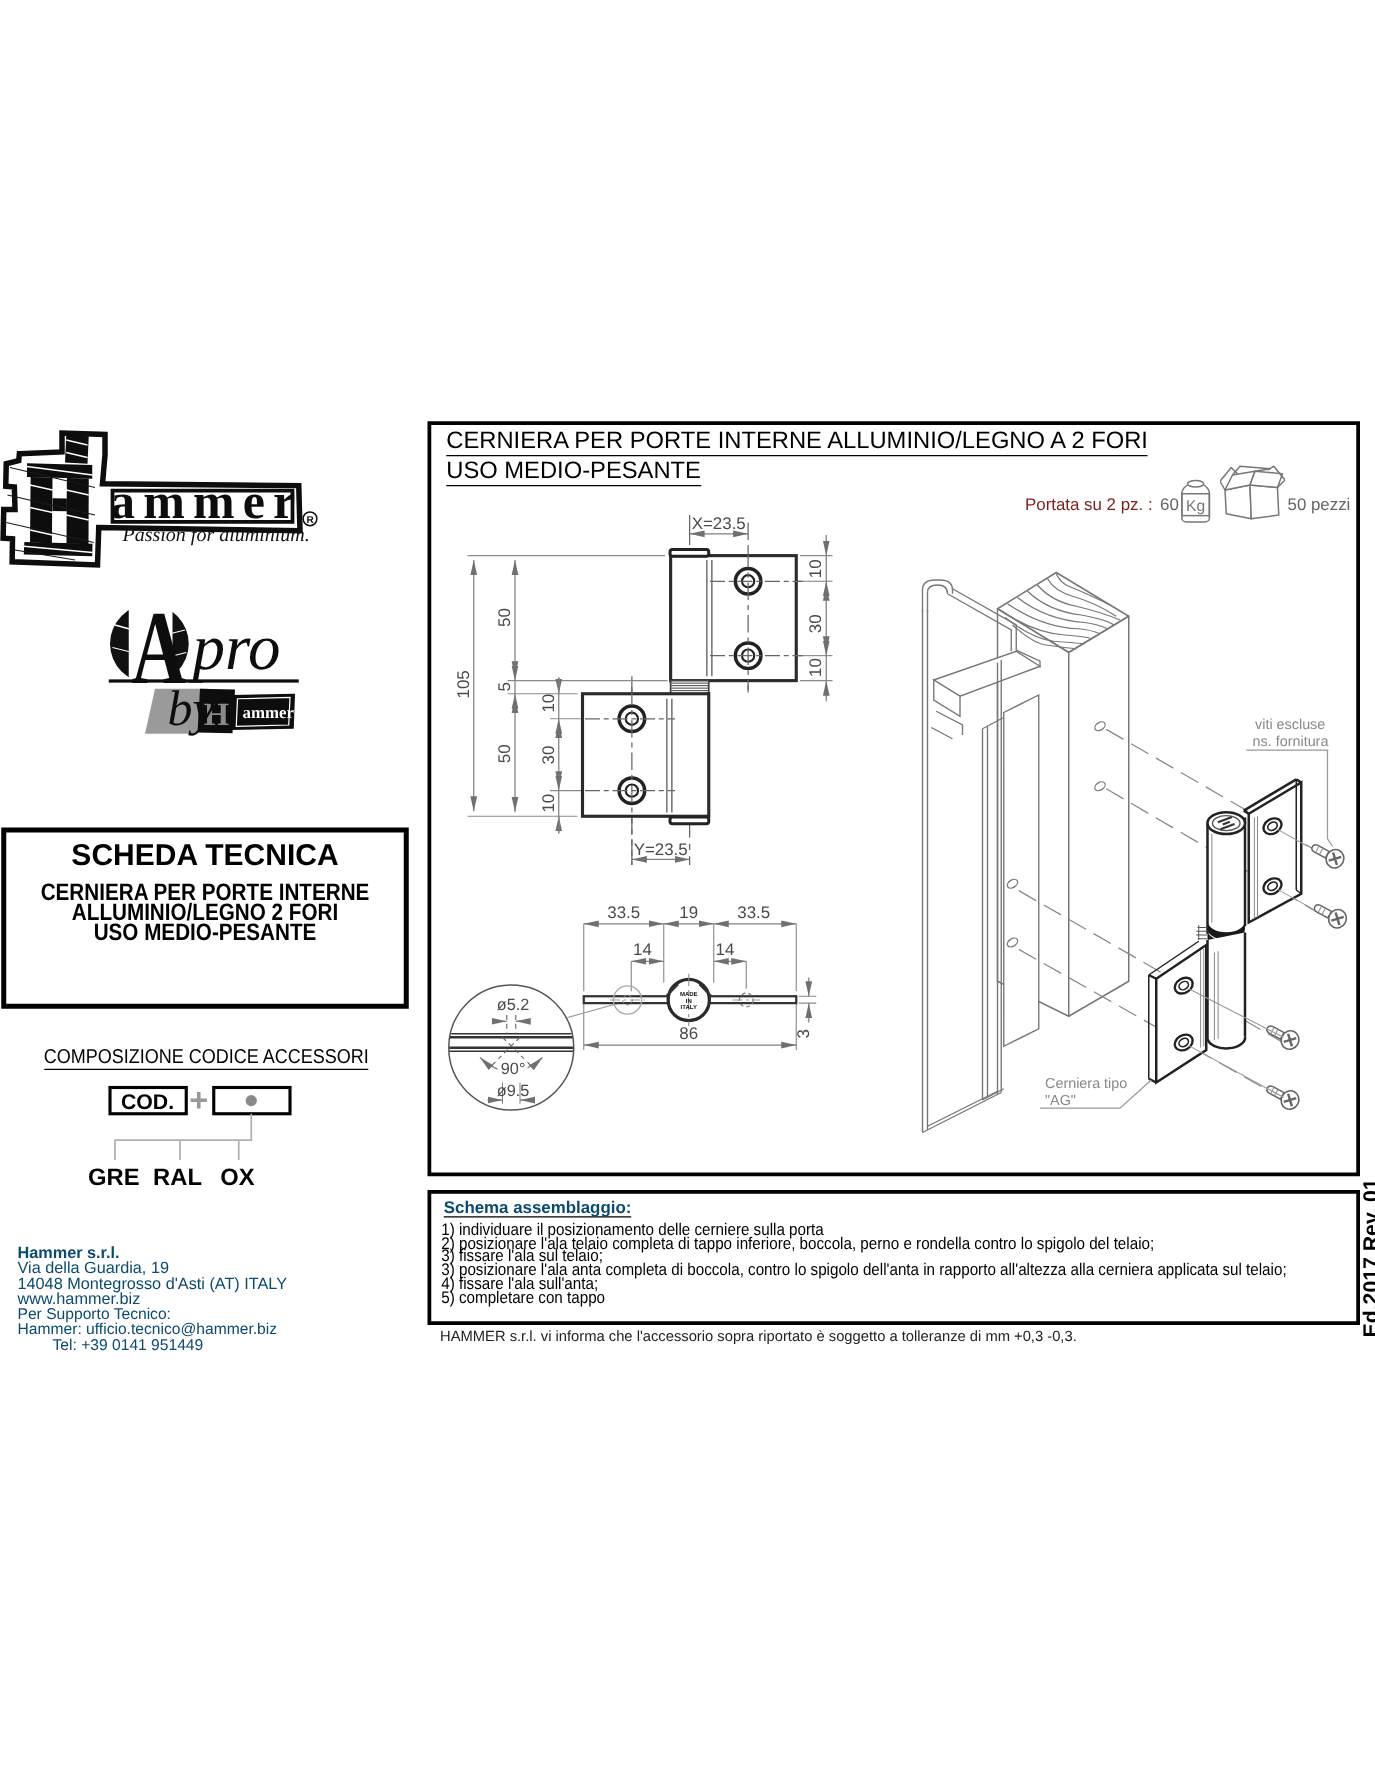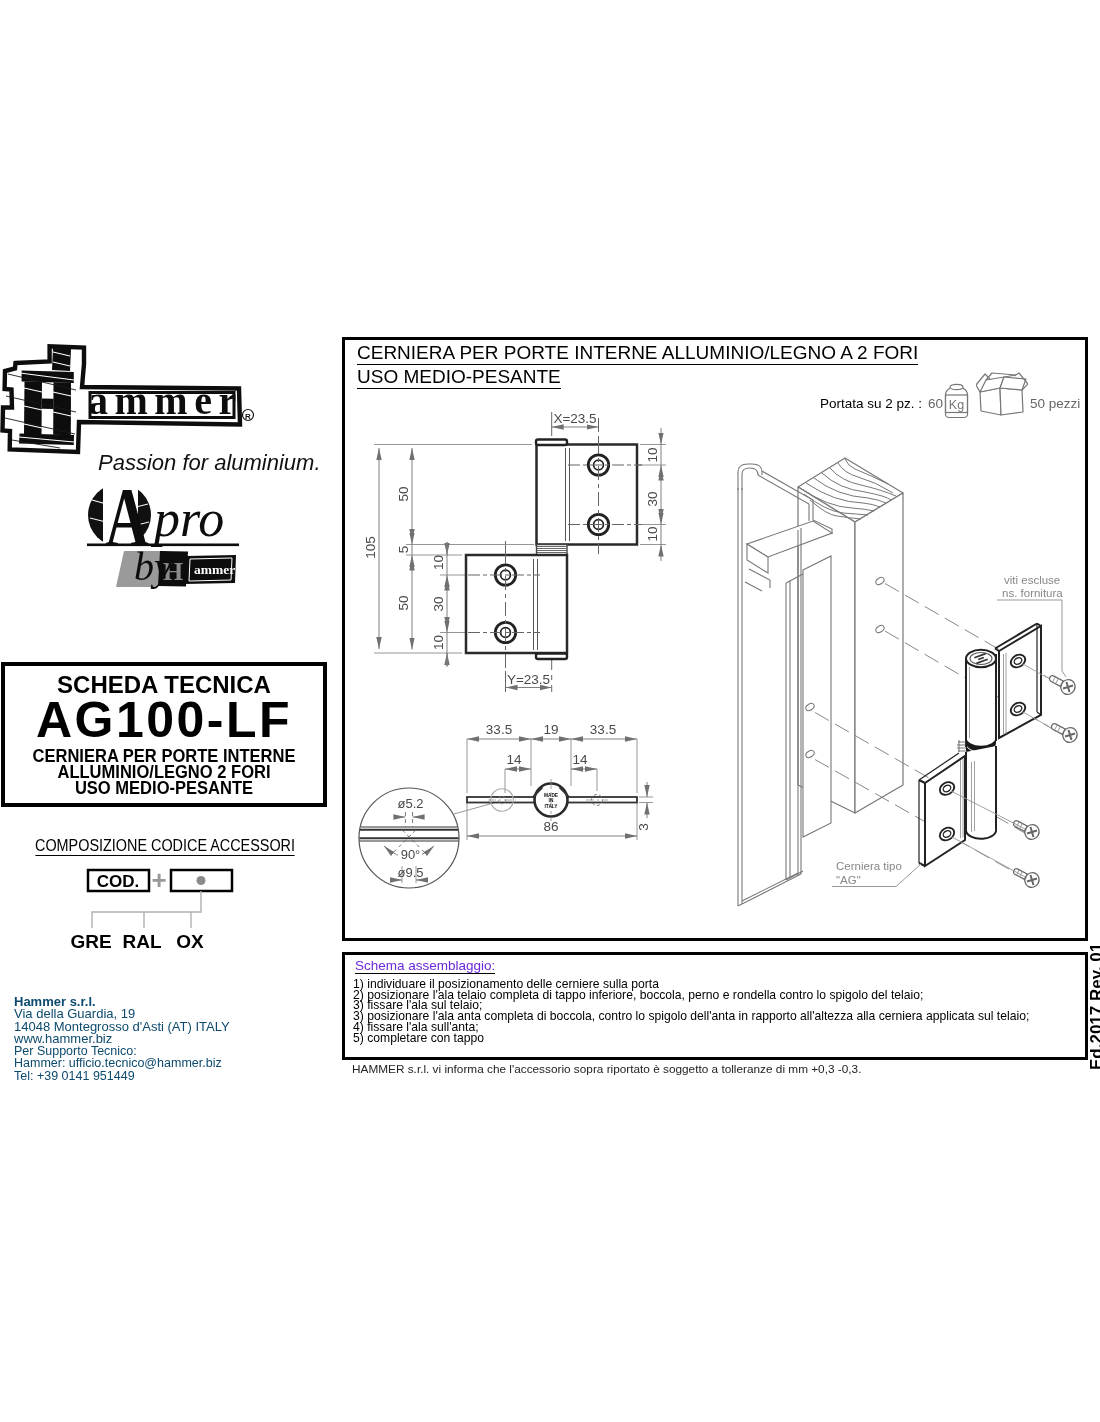--- a/index.html
+++ b/index.html
@@ -44,21 +44,21 @@
         <line x1="12" y1="100" x2="60" y2="108"></line>
   </g>
 
   <text x="88" y="74" font-family="Liberation Serif, serif" font-weight="bold" font-size="40" letter-spacing="6.5" fill="#0d0d0d">ammer</text>
 
   <circle cx="248" cy="75" r="5.5" fill="#fff" stroke="#111" stroke-width="1.2"></circle>
   <text x="248" y="78.5" font-size="8" text-anchor="middle" fill="#111" font-weight="bold" font-family="Liberation Sans, sans-serif">R</text>
 </svg>
 </div>
 
-<div class="abs" style="left:98px;top:450px;font-size:22px;font-style:italic;color:#111;">Passion for aluminium.</div>
+<div class="abs" style="left:98px;top:420px;font-size:16px;font-style:italic;color:#111;font-family:Liberation Serif, serif;">Passion for aluminium.</div>
 
 <div class="abs" id="aprologo" style="left:80px;top:478px;width:170px;height:120px;">
 <svg width="170" height="120" viewBox="0 0 170 120">
 
   <circle cx="39.5" cy="37" r="31.5" fill="#111"></circle>
   <polygon points="23,4 58,4 58,70 23,70" fill="#fff"></polygon>
   <line x1="12" y1="22" x2="30" y2="27" stroke="#fff" stroke-width="1.2"></line>
   <line x1="10" y1="40" x2="26" y2="44" stroke="#fff" stroke-width="1"></line>
   <line x1="52" y1="30" x2="68" y2="26" stroke="#fff" stroke-width="1"></line>
   <line x1="53" y1="48" x2="69" y2="44" stroke="#fff" stroke-width="1"></line>
@@ -79,21 +79,20 @@
   <text x="114" y="96" font-family="Liberation Serif, serif" font-weight="bold" font-size="13.5" fill="#fff">ammer</text>
 
   <text x="54" y="102" font-family="Liberation Serif, serif" font-style="italic" font-size="40" fill="#0d0d0d">by</text>
 </svg>
 </div>
 
 <div class="abs" style="left:1px;top:662px;width:318px;height:137px;border:4px solid #000;text-align:center;color:#000;">
 
   <div style="font-size:24px;font-weight:bold;margin-top:5px;white-space:nowrap;">SCHEDA TECNICA</div>
 
-  <div style="font-size:50px;font-weight:bold;line-height:40px;margin-top:1px;letter-spacing:2.5px;white-space:nowrap;">AG100-LF</div>
 
   <div style="font-size:19px;font-weight:bold;line-height:16px;margin-top:8px;white-space:nowrap;transform:scaleX(0.87);transform-origin:50% 0;">CERNIERA PER PORTE INTERNE<br>ALLUMINIO/LEGNO 2 FORI<br>USO MEDIO-PESANTE</div>
 </div>
 
 <div class="abs" style="left:0px;top:837px;width:330px;text-align:center;font-size:16px;color:#000;white-space:nowrap;transform:scaleX(0.9);transform-origin:165px 0;"><span style="border-bottom:1.5px solid #000;padding-bottom:1px;">COMPOSIZIONE CODICE ACCESSORI</span></div>
 
 <div class="abs" id="coddiag" style="left:0px;top:860px;width:330px;height:100px;">
 <svg width="330" height="100" viewBox="0 0 330 100">
 
   <rect x="88" y="10" width="61" height="21" fill="#fff" stroke="#000" stroke-width="2.5"></rect>
@@ -117,30 +116,30 @@
 </svg>
 </div>
 
 <div class="abs" style="left:14px;top:996px;font-size:13px;line-height:12.3px;color:#0c4a6e;white-space:nowrap;">
   <div style="font-weight:bold;">Hammer s.r.l.</div>
   <div>Via della Guardia, 19</div>
   <div>14048 Montegrosso d'Asti (AT) ITALY</div>
   <div>www.hammer.biz</div>
   <div style="font-size:12.5px;">Per Supporto Tecnico:</div>
   <div style="font-size:12.5px;">Hammer: ufficio.tecnico@hammer.biz</div>
-  <div style="font-size:12.5px;">Tel: +39 0141 951449</div>
+  <div style="font-size:12.5px;margin-left:28px;">Tel: +39 0141 951449</div>
 </div>
 
 <div class="abs" style="left:342px;top:337px;width:740px;height:598px;border:3px solid #000;"></div>
 
 <div class="abs" style="left:357px;top:342px;font-size:19px;color:#000;white-space:nowrap;"><span style="border-bottom:1.5px solid #000;padding-bottom:1px;">CERNIERA PER PORTE INTERNE ALLUMINIO/LEGNO A 2 FORI</span></div>
 
 <div class="abs" style="left:357px;top:366px;font-size:19px;color:#000;white-space:nowrap;"><span style="border-bottom:1.5px solid #000;padding-bottom:1px;">USO MEDIO-PESANTE</span></div>
 
-<div class="abs" style="left:820px;top:396px;font-size:13.5px;color:#000000;white-space:nowrap;">Portata su 2 pz. :</div>
+<div class="abs" style="left:820px;top:396px;font-size:13.5px;color:#7f1d1d;white-space:nowrap;">Portata su 2 pz. :</div>
 <div class="abs" style="left:928px;top:396px;font-size:13.5px;color:#666;">60</div>
 
 <div class="abs" id="weighticon" style="left:943px;top:383px;width:28px;height:36px;">
 <svg width="28" height="36" viewBox="0 0 28 36">
   <g stroke="#777" fill="none" stroke-width="1.2">
     <ellipse cx="13.5" cy="4" rx="6.5" ry="2.6"></ellipse>
     <path d="M7,5 C4,7 2.5,9 2.5,11.5 L2.5,31.5 C2.5,33 4,34.5 6,34.5 L21,34.5 C23,34.5 24.5,33 24.5,31.5 L24.5,11.5 C24.5,9 23,7 20,5"></path>
     <rect x="2.5" y="12" width="22" height="17.5"></rect>
   </g>
   <text x="13.5" y="26" font-size="12.5" text-anchor="middle" fill="#777" font-family="Liberation Sans, sans-serif">Kg</text>
@@ -555,21 +554,21 @@
 <g font-family="Liberation Sans, sans-serif" font-size="11.5" fill="#888">
 <text x="136" y="440">Cerniera tipo</text>
 <text x="136" y="454">"AG"</text>
 </g>
 <polyline points="132,456.5 196,456.5 221,434" fill="none" stroke="#999" stroke-width="1"></polyline>
 </svg>
 </div>
 
 <div class="abs" style="left:342px;top:952px;width:740px;height:102px;border:3px solid #000;"></div>
 
-<div class="abs" style="left:355px;top:958px;font-size:13.5px;font-weight:normal;color:#6d28d9;white-space:nowrap;"><span style="border-bottom:1.5px solid #000;padding-bottom:0px;">Schema assemblaggio:</span></div>
+<div class="abs" style="left:355px;top:958px;font-size:13.5px;font-weight:bold;color:#0c4a6e;white-space:nowrap;"><span style="border-bottom:1.5px solid #000;padding-bottom:0px;">Schema assemblaggio:</span></div>
 
 <div class="abs" style="left:353px;top:979px;font-size:13.5px;line-height:10.7px;color:#000;white-space:nowrap;transform:scaleX(0.90);transform-origin:0 0;">
   <div>1) individuare il posizionamento delle cerniere sulla porta</div>
   <div>2) posizionare l'ala telaio completa di tappo inferiore, boccola, perno e rondella contro lo spigolo del telaio;</div>
   <div>3) fissare l'ala sul telaio;</div>
   <div>3) posizionare l'ala anta completa di boccola, contro lo spigolo dell'anta in rapporto all'altezza alla cerniera applicata sul telaio;</div>
   <div>4) fissare l'ala sull'anta;</div>
   <div>5) completare con tappo</div>
 </div>
 

